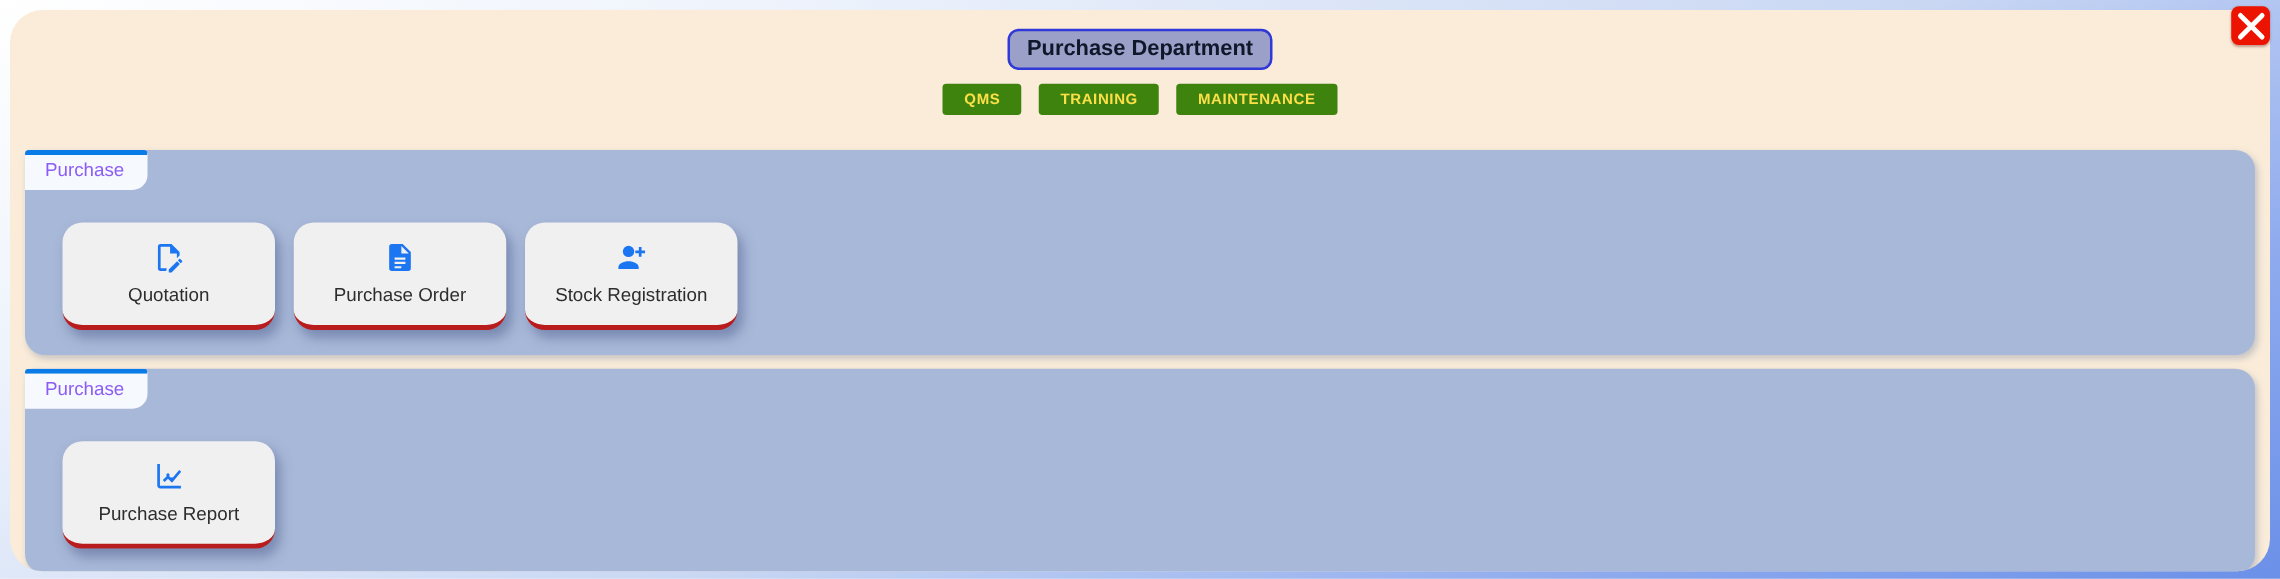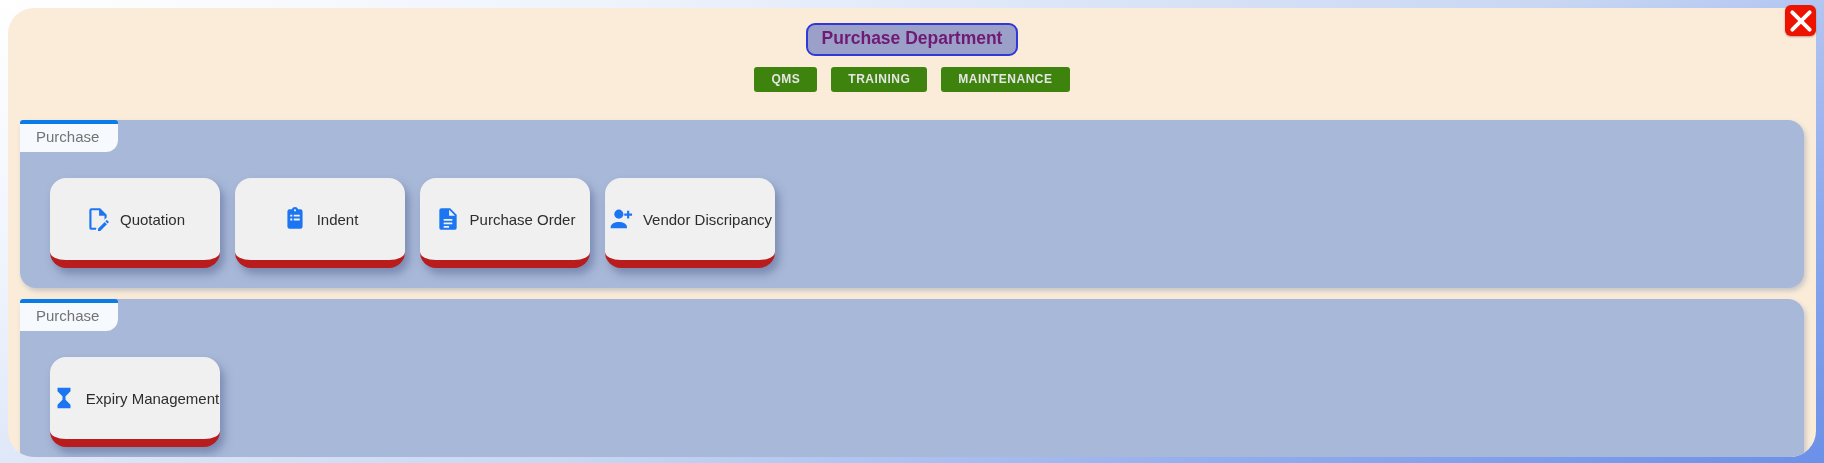--- a/index.html
+++ b/index.html
@@ -15,42 +15,42 @@
   .close-btn{
     position:absolute;top:5px;right:8px;width:31px;height:31px;z-index:20;
     background:#ec1400;border:none;border-radius:6px;cursor:pointer;
     display:flex;align-items:center;justify-content:center;padding:0;
     box-shadow:0 1px 2px rgba(120,30,30,.4);
   }
   .close-btn svg{width:17px;height:17px;stroke:#ffffff;stroke-width:3.6;stroke-linecap:round;}
   .header-row{text-align:center;padding-top:15px;}
   .title-badge{
     display:inline-block;background:#9aa0c7;border:2px solid#3038d8;border-radius:9px;
-    padding:3px 14px 5px;color:#701a75;font-weight:bold;font-size:17.5px;
+    padding:3px 14px 5px;color:#0f172a;font-weight:bold;font-size:17.5px;
   }
   .nav-row{display:flex;justify-content:center;gap:14px;margin-top:11px;}
   .nav-btn{
-    background:#3f830f;color:#e5e5e5;font-weight:bold;font-size:12px;letter-spacing:.5px;
+    background:#3f830f;color:#fde047;font-weight:bold;font-size:12px;letter-spacing:.5px;
     border:none;border-radius:3px;padding:5px 17px 6px;cursor:pointer;font-family:inherit;
   }
   .sections{margin:28px 12px 0;}
   .section{
     background:#a8b8d8;border-radius:6px 16px 16px 16px;margin-bottom:11px;
     box-shadow:2px 3px 5px rgba(110,125,160,.35);
   }
   .tab{
     display:inline-block;background:#f6f9fd;border-top:4px solid #0a7ce8;
     border-radius:3px 3px 12px 0;padding:4px 19px 7px 16px;
-    font-size:15px;color:#737373;cursor:pointer;
+    font-size:15px;color:#8b5cf6;cursor:pointer;
   }
   .cards{display:flex;gap:15px;padding:26px 28px 20px 30px;}
   .card{
-    width:170px;height:82px;background:#f0f0f0;border-bottom:8px solid #b91c1c;
+    width:170px;height:82px;background:#f0f0f0;border-bottom:4px solid #b91c1c;
     border-radius:16px;box-shadow:4px 6px 9px rgba(75,92,140,.5);
-    display:flex;flex-direction:row;align-items:center;justify-content:center;
+    display:flex;flex-direction:column;align-items:center;justify-content:center;
     gap:9px;cursor:pointer;box-sizing:content-box;
   }
   .card-icon{line-height:0;}
   .card-icon svg{width:26px;height:26px;fill:#1c76f2;}
   .card-label{font-size:15px;color:#2d2d2d;white-space:nowrap;}
 </style>
 </head>
 <body>
 
 <button class="close-btn">
@@ -75,41 +75,38 @@
           <div class="card">
             <span class="card-icon"><svg viewBox="0 0 24 24">
                 <path d="M6 2a2 2 0 0 0-2 2v16a2 2 0 0 0 2 2h4.1l.4-2H6V4h7v5h5v3.6l2-2V8l-6-6H6z"></path>
                 <path d="M20.15 13c-.14 0-.28.05-.39.16l-1.02 1.02 2.09 2.08 1.01-1.01c.22-.22.22-.58 0-.79l-1.3-1.3a.55.55 0 0 0-.39-.16z"></path>
                 <path d="M18.14 14.77 12 20.92V23h2.08l6.15-6.15-2.09-2.08z"></path>
               </svg></span>
             <span class="card-label">Quotation</span>
           </div>
           <div class="card">
             <span class="card-icon"><svg viewBox="0 0 24 24">
-                <path fill-rule="evenodd" d="M17 3h-2.18C14.4 1.84 13.3 1 12 1s-2.4.84-2.82 2H7a2 2 0 0 0-2 2v14a2 2 0 0 0 2 2h10a2 2 0 0 0 2-2V5a2 2 0 0 0-2-2zm-5 0a1 1 0 1 1 0 2 1 1 0 0 1 0-2zM7.6 8h1.9v1.8H7.6V8zm3.3 0h5.5v1.8h-5.5V8zM7.6 11.6h1.9v1.8H7.6v-1.8zm3.3 0h5.5v1.8h-5.5v-1.8z"></path>
-              </svg></span>
-            <span class="card-label">Indent</span>
-          </div>
-          <div class="card">
-            <span class="card-icon"><svg viewBox="0 0 24 24">
                 <path fill-rule="evenodd" d="M14 2H6a2 2 0 0 0-2 2v16a2 2 0 0 0 2 2h12a2 2 0 0 0 2-2V8l-6-6zm-1 1.5L18.5 9H13V3.5zM8 12h8v1.6H8V12zm0 3.2h8v1.6H8v-1.6zm0 3.2h5V20H8v-1.6z"></path>
               </svg></span>
             <span class="card-label">Purchase Order</span>
           </div>
           <div class="card">
             <span class="card-icon"><svg viewBox="0 0 24 24">
                 <circle cx="10" cy="7.5" r="4.2"></circle>
                 <path d="M2.5 20.5v-1.2c0-2.9 3.8-4.6 7.5-4.6s7.5 1.7 7.5 4.6v1.2h-15z"></path>
                 <path d="M17.6 4.3h2v2.6h2.6v2h-2.6v2.6h-2V8.9H15v-2h2.6V4.3z"></path>
               </svg></span>
-            <span class="card-label">Vendor Discripancy</span>
+            <span class="card-label">Stock Registration</span>
           </div>
         </div></div>
       <div class="section"><div class="tab">Purchase</div><div class="cards">
           <div class="card">
             <span class="card-icon"><svg viewBox="0 0 24 24">
-                <path d="M6 2.5h12v3.2l-4.6 4.6v3.4l4.6 4.6v3.2H6v-3.2l4.6-4.6v-3.4L6 5.7V2.5z"></path>
+                <path d="M3.5 3v15.5A2.5 2.5 0 0 0 6 21h15v-2H5.5V3h-2z"></path>
+                <path d="M7.6 14.8 11.4 11l2.9 2.9 5.4-6.6 1.5 1.3-6.8 8.2-3-3-2.4 2.4-1.4-1.4z"></path>
+                <circle cx="11.4" cy="11" r="1.2"></circle>
+                <circle cx="14.3" cy="13.9" r="1.2"></circle>
               </svg></span>
-            <span class="card-label">Expiry Management</span>
+            <span class="card-label">Purchase Report</span>
           </div>
         </div></div>
     </div>
 </div>
 
 </body></html>

